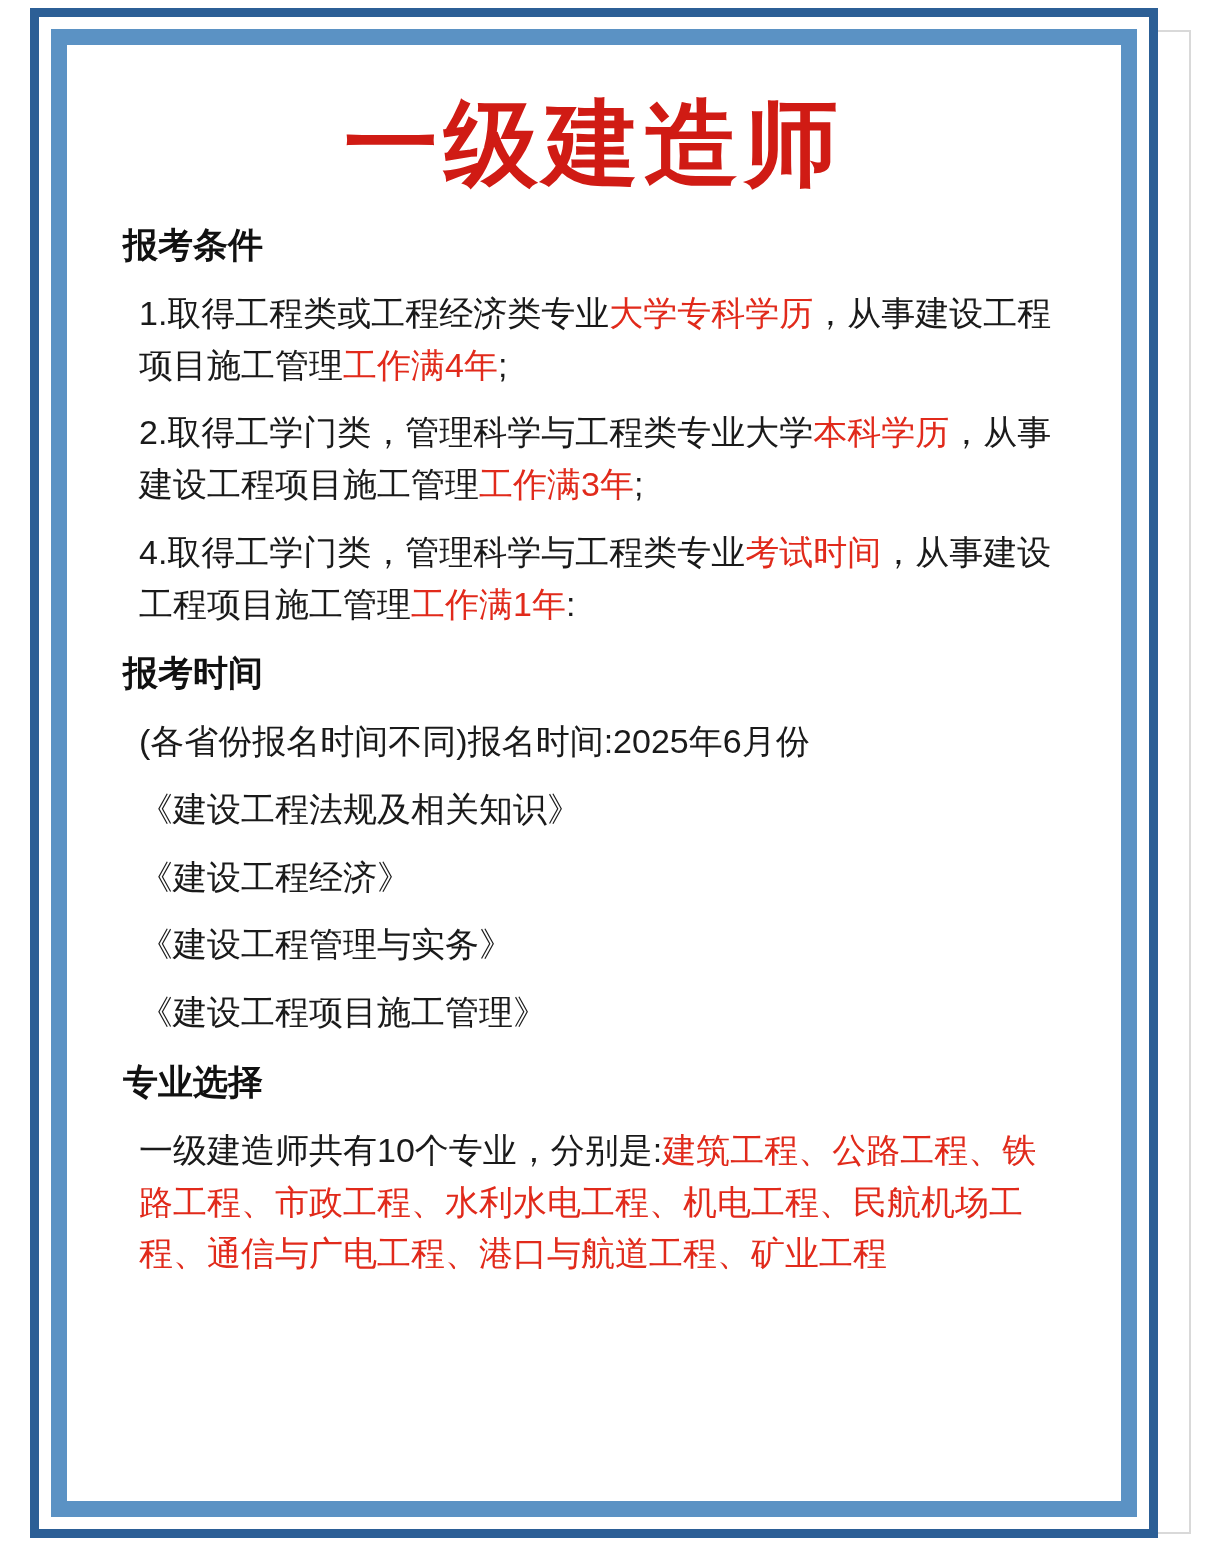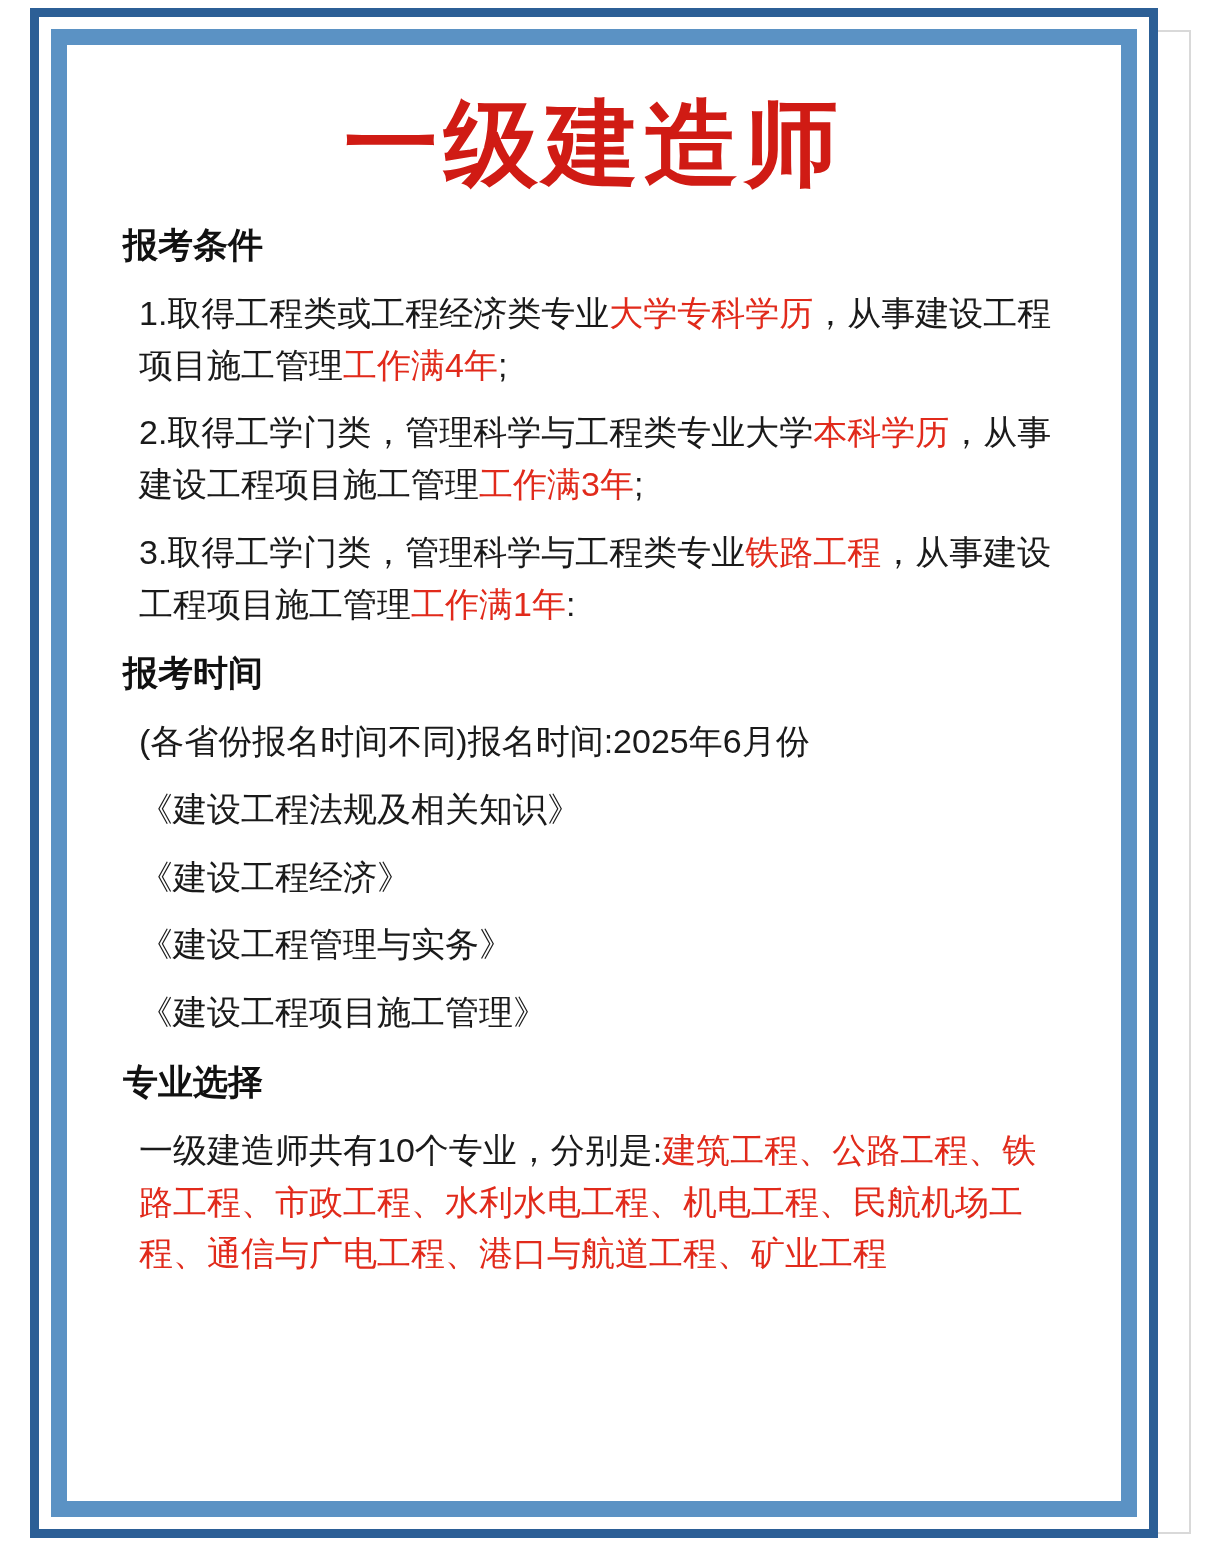--- a/index.html
+++ b/index.html
@@ -101,21 +101,21 @@
 <div class="poster">
   <div class="sheet-shadow"></div>
   <div class="frame-dark">
     <div class="frame-light">
       <div class="inner-white">
         <div class="title">一级建造师</div>
         <div class="content">
             <div class="h2">报考条件</div>
             <div class="p"><span>1.取得工程类或工程经济类专业</span><span class="red">大学专科学历</span><span>，从事建设工程项目施工管理</span><span class="red">工作满4年</span><span>;</span></div>
             <div class="p"><span>2.取得工学门类，管理科学与工程类专业大学</span><span class="red">本科学历</span><span>，从事建设工程项目施工管理</span><span class="red">工作满3年</span><span>;</span></div>
-            <div class="p"><span>3.取得工学门类，管理科学与工程类专业</span><span class="red">铁路工程</span><span>，从事建设工程项目施工管理</span><span class="red">工作满1年</span><span>:</span></div>
+            <div class="p"><span>4.取得工学门类，管理科学与工程类专业</span><span class="red">考试时间</span><span>，从事建设工程项目施工管理</span><span class="red">工作满1年</span><span>:</span></div>
             <div class="h2">报考时间</div>
             <div class="p"><span>(各省份报名时间不同)报名时间:2025年6月份</span></div>
             <div class="p"><span>《建设工程法规及相关知识》</span></div>
             <div class="p"><span>《建设工程经济》</span></div>
             <div class="p"><span>《建设工程管理与实务》</span></div>
             <div class="p"><span>《建设工程项目施工管理》</span></div>
             <div class="h2">专业选择</div>
             <div class="p"><span>一级建造师共有10个专业，分别是:</span><span class="red">建筑工程、公路工程、铁路工程、市政工程、水利水电工程、机电工程、民航机场工程、通信与广电工程、港口与航道工程、矿业工程</span></div>
           </div>
       </div>

